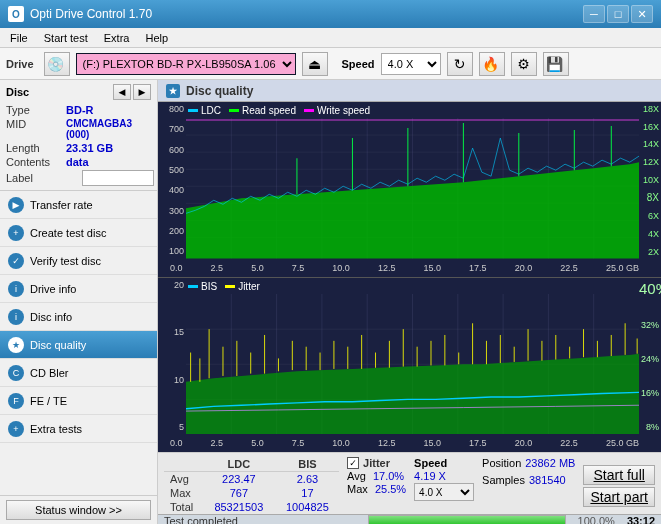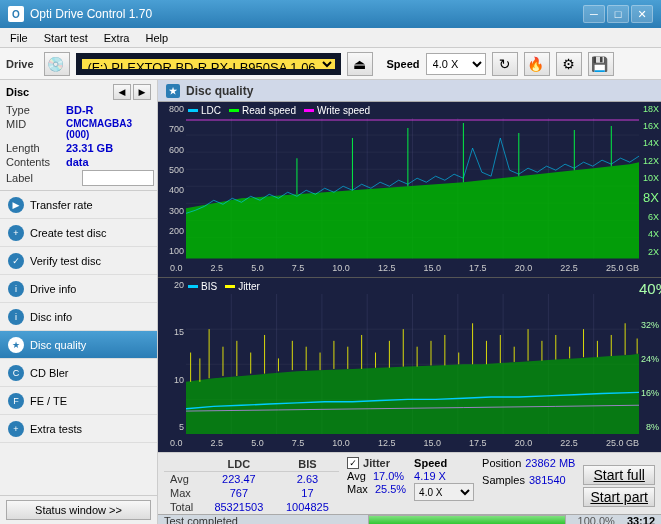--- a/index.html
+++ b/index.html
@@ -75,23 +75,23 @@
       border-bottom: 1px solid #ccc;
       height: 32px;
       display: flex;
       align-items: center;
       padding: 0 6px;
       gap: 6px;
     }
     .drive-label { font-weight: bold; font-size: 11px; color: #333; margin-right: 4px; }
     .drive-select {
       height: 22px;
-      font-size: 13px;
-      border: 6px solid #0f172a;
-      background: #fde047;
+      font-size: 11px;
+      border: 1px solid #0f172a;
+      background: #f9a8d4;
       padding: 0 2px;
       min-width: 200px;
     }
     .toolbar-btn {
       height: 24px;
       width: 26px;
       border: 1px solid #aaa;
       background: linear-gradient(to bottom, #f8f8f8, #e0e0e0);
       cursor: pointer;
       display: flex;
@@ -602,21 +602,21 @@
           <span class="y-label">200</span>
           <span class="y-label">100</span>
         </div>
 
         <div class="y-axis-right">
           <span class="y-label" style="color:#88ff88;font-size:9px;">18X</span>
           <span class="y-label" style="color:#88ff88;font-size:9px;">16X</span>
           <span class="y-label" style="color:#88ff88;font-size:9px;">14X</span>
           <span class="y-label" style="color:#88ff88;font-size:9px;">12X</span>
           <span class="y-label" style="color:#88ff88;font-size:9px;">10X</span>
-          <span class="y-label" style="color:#88ff88;font-size:13px;">8X</span>
+          <span class="y-label" style="color:#88ff88;font-size:10px;">8X</span>
           <span class="y-label" style="color:#88ff88;font-size:9px;">6X</span>
           <span class="y-label" style="color:#88ff88;font-size:9px;">4X</span>
           <span class="y-label" style="color:#88ff88;font-size:9px;">2X</span>
         </div>
 
         <svg class="chart-svg-wrap" viewBox="0 0 490 140" preserveAspectRatio="none" style="position:absolute;top:16px;left:28px;right:22px;bottom:18px;width:calc(100% - 50px);height:calc(100% - 34px);">
 
           <line x1="0" y1="17" x2="490" y2="17" stroke="rgba(255,255,255,0.1)" stroke-width="0.5"></line>
           <line x1="0" y1="34" x2="490" y2="34" stroke="rgba(255,255,255,0.1)" stroke-width="0.5"></line>
           <line x1="0" y1="51" x2="490" y2="51" stroke="rgba(255,255,255,0.1)" stroke-width="0.5"></line>

